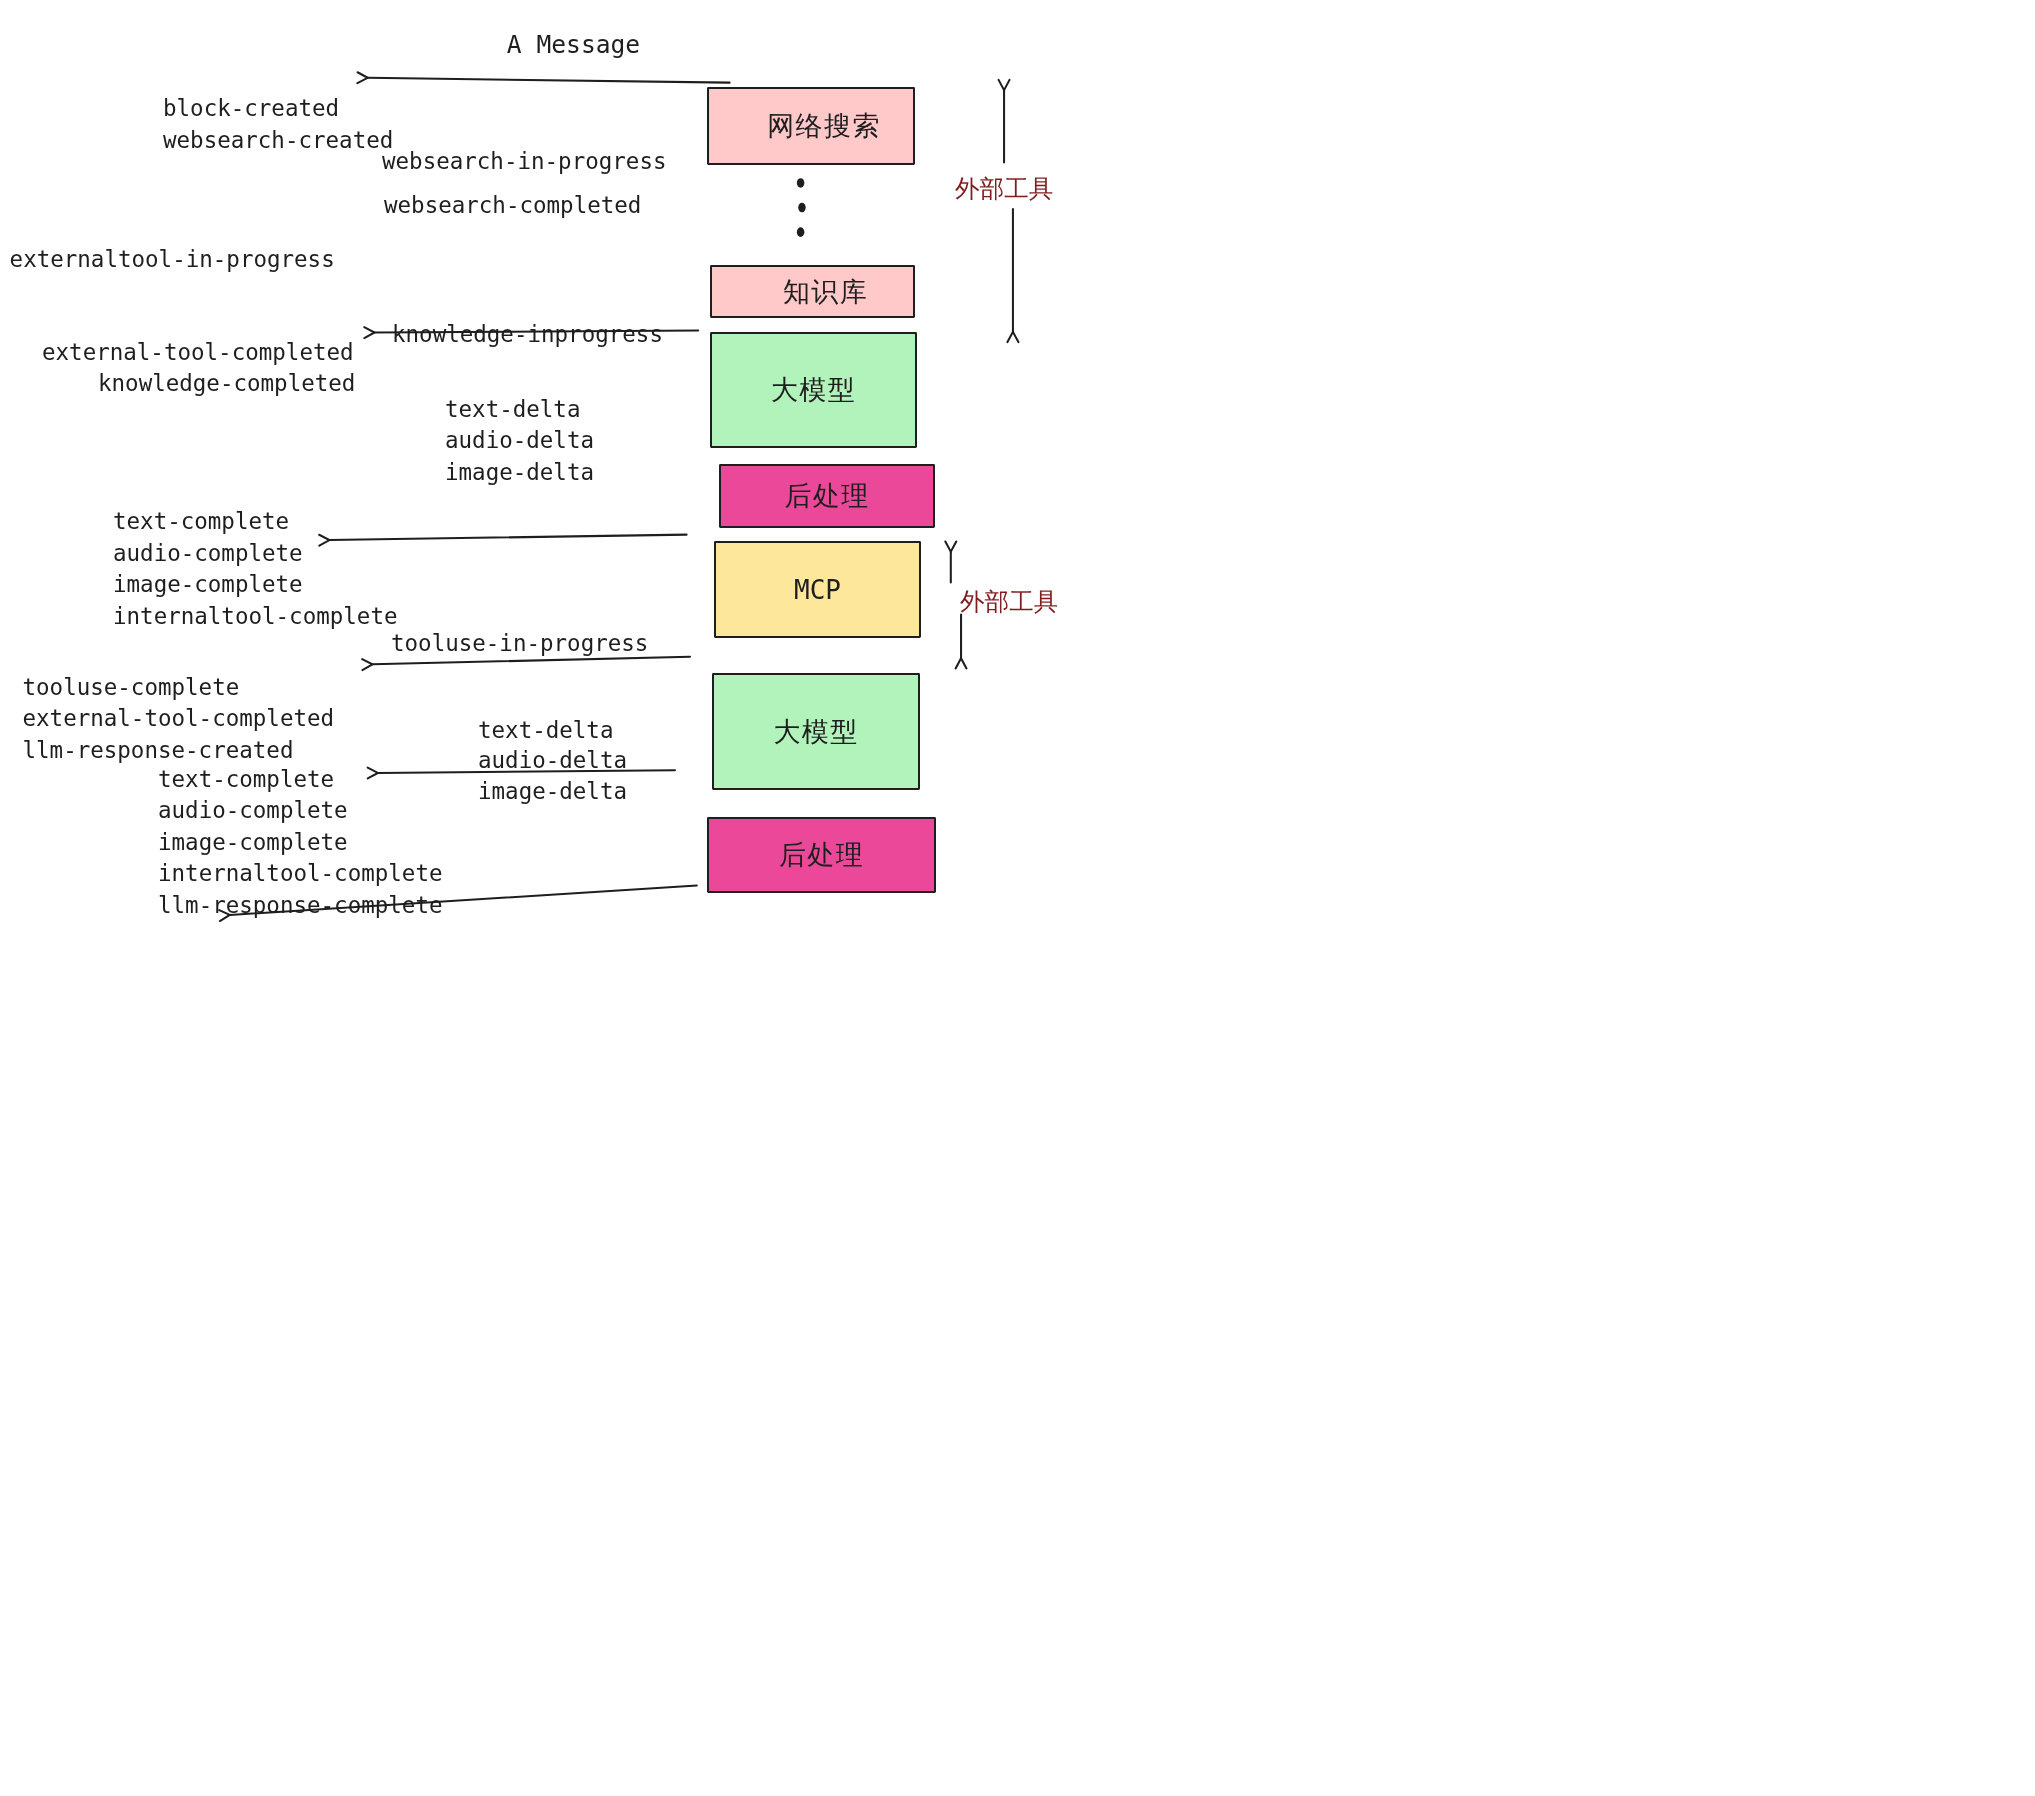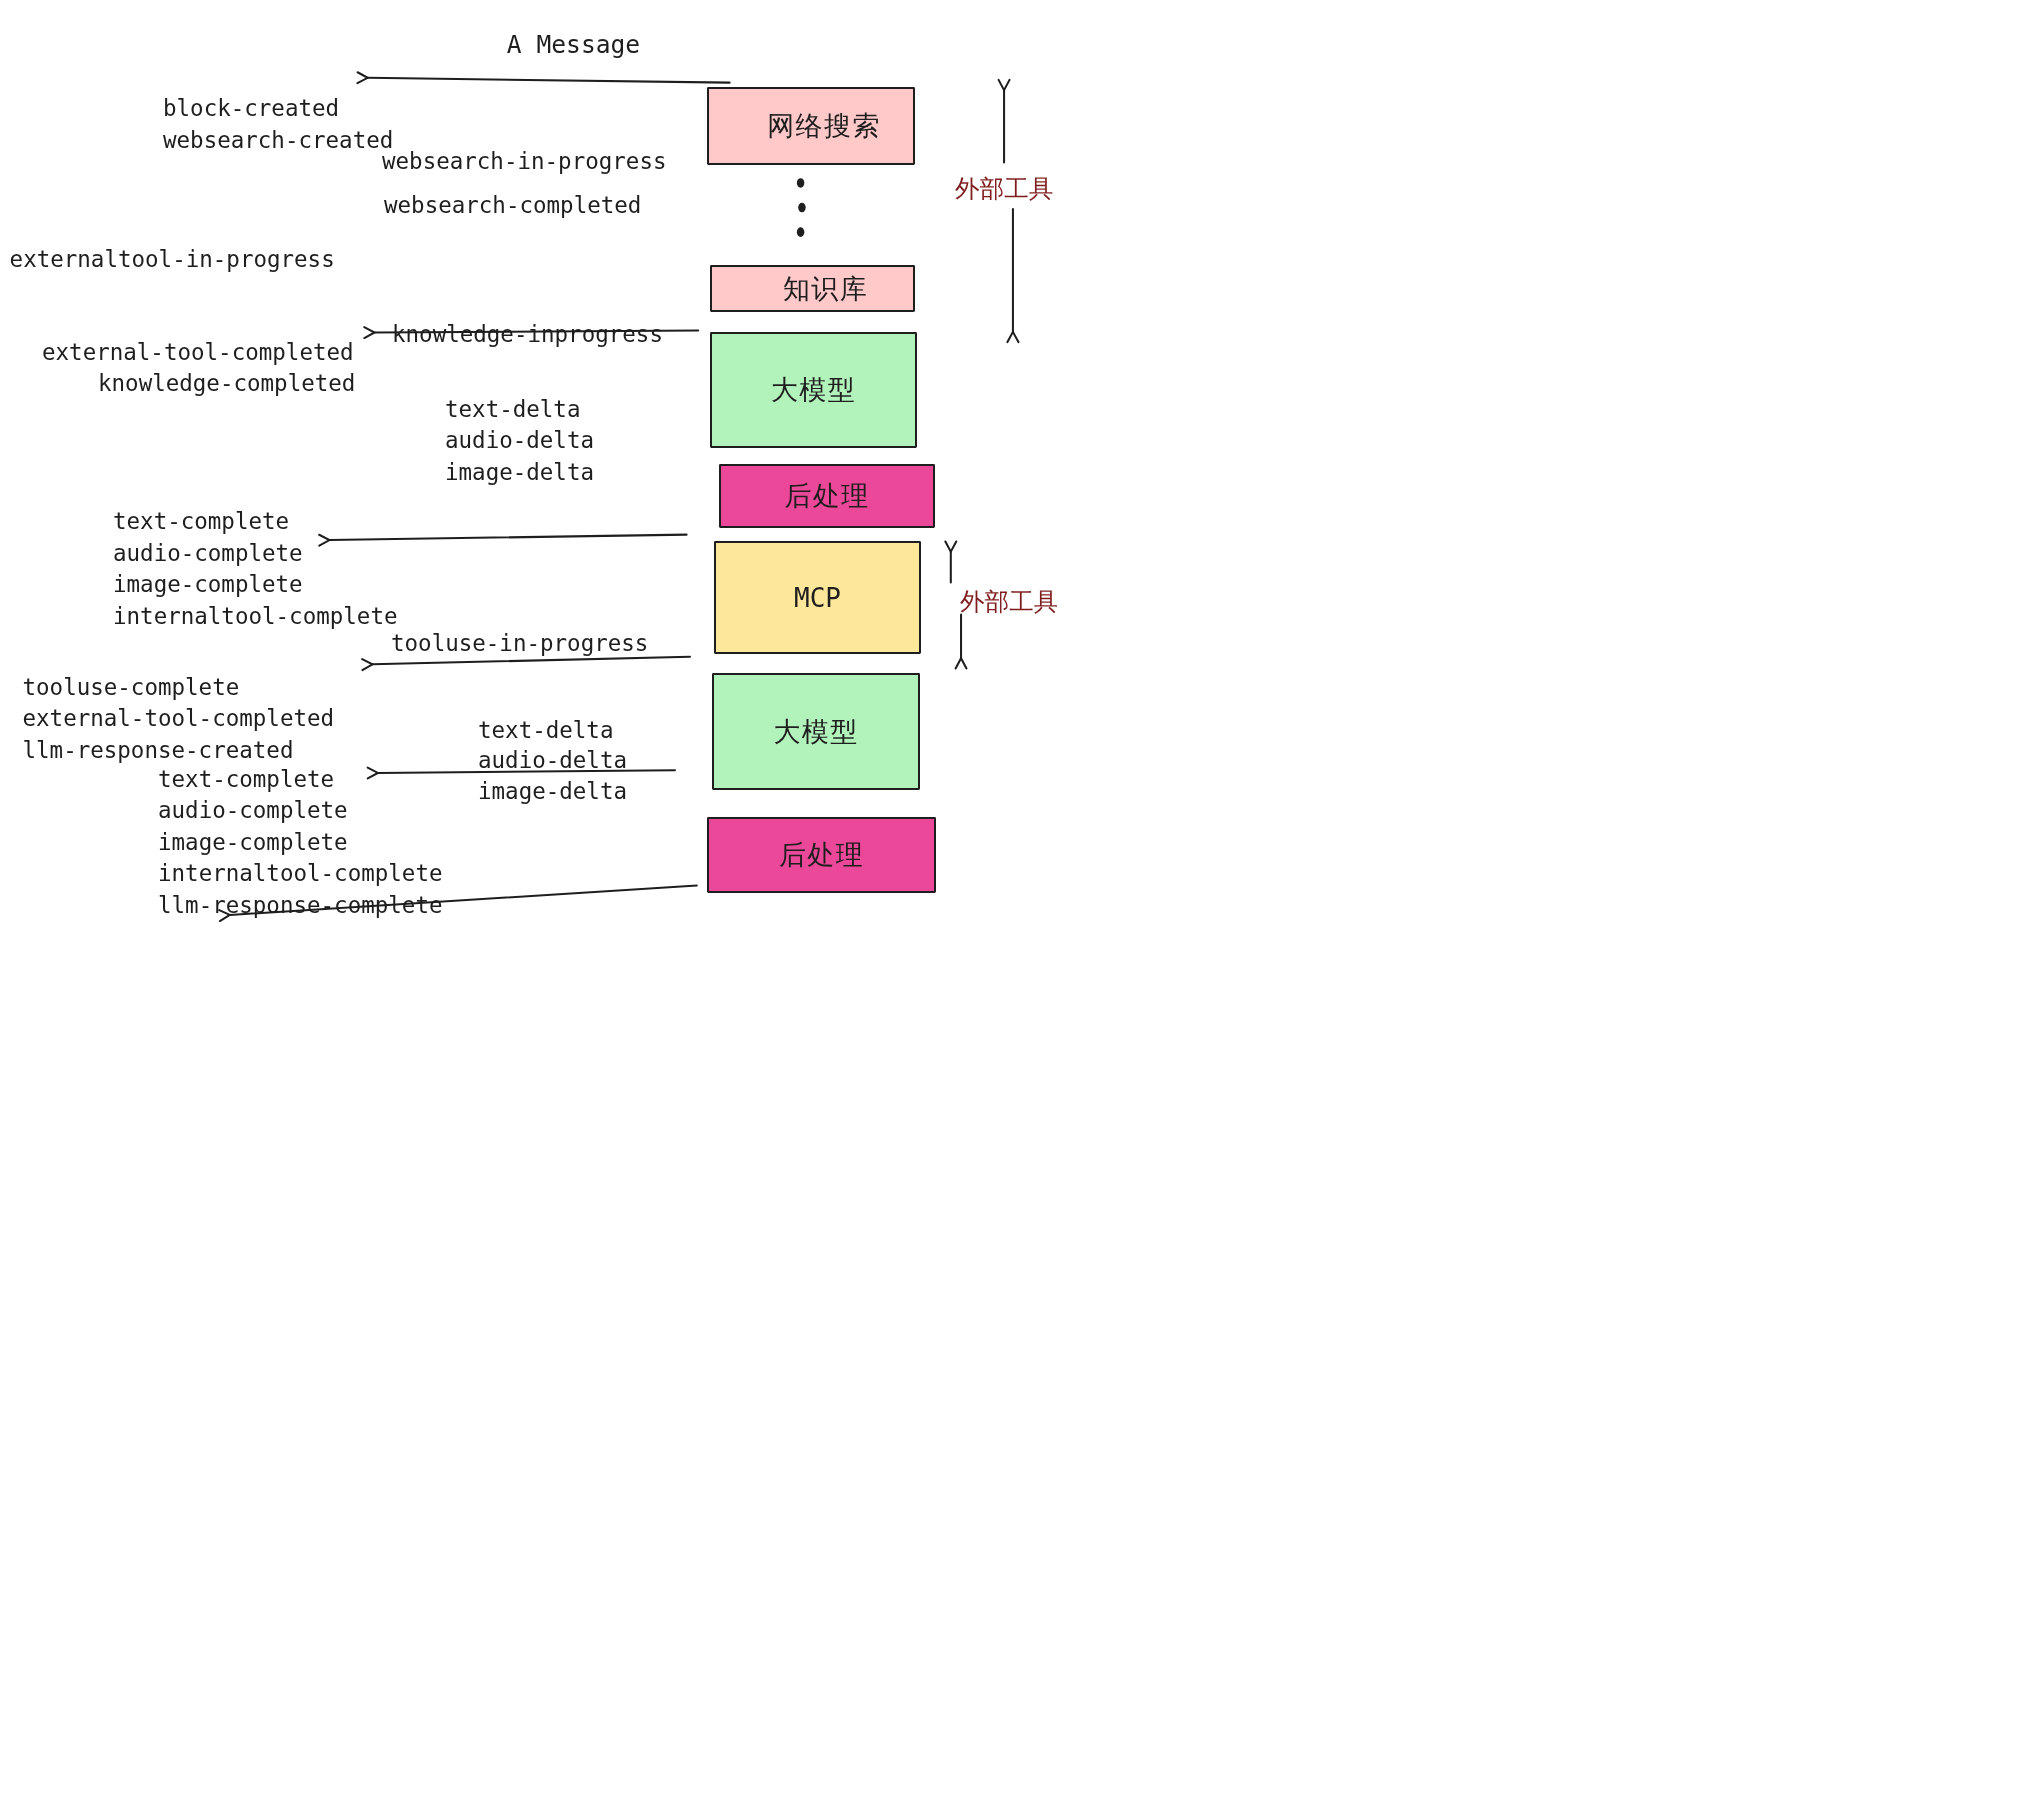--- a/index.html
+++ b/index.html
@@ -127,30 +127,30 @@
   <div class="evt" style="left:158px; top:816px;">internaltool-complete</div>
   <div class="evt" style="left:158px; top:848px;">llm-response-complete</div>
   <div class="evt" style="left:10.2px;  top:906px;">block-complete</div>
   <div class="evt" style="left:478px; top:673px;">text-delta</div>
   <div class="evt" style="left:478px; top:703px;">audio-delta</div>
   <div class="evt" style="left:478px; top:734px;">image-delta</div>
 
   <div class="box fill-pink" style="left:707px; top:87px;  width:208px; height:78px;">
     <span class="zh">网络搜索</span>
   </div>
-  <div class="box fill-pink" style="left:710px; top:265px;  width:205px; height:47px;">
+  <div class="box fill-pink" style="left:710px; top:265px;  width:205px; height:53px;">
     <span class="zh">知识库</span>
   </div>
   <div class="box fill-green" style="left:710px; top:332px;  width:207px; height:116px;">
     <span class="zh">大模型</span>
   </div>
   <div class="box fill-white" style="left:719px; top:464px;  width:216px; height:64px;">
     <span class="zh">后处理</span>
   </div>
-  <div class="box fill-yellow" style="left:714px; top:541px;  width:207px; height:113px;">
+  <div class="box fill-yellow" style="left:714px; top:541px;  width:207px; height:97px;">
     <span class="en">MCP</span>
   </div>
   <div class="box fill-green" style="left:712px; top:673px;  width:208px; height:117px;">
     <span class="zh">大模型</span>
   </div>
   <div class="box fill-white" style="left:707px; top:817px; width:229px; height:76px;">
     <span class="zh">后处理</span>
   </div>
 
   <div class="side-label" style="left:955px; top:172px;">外部工具</div>

